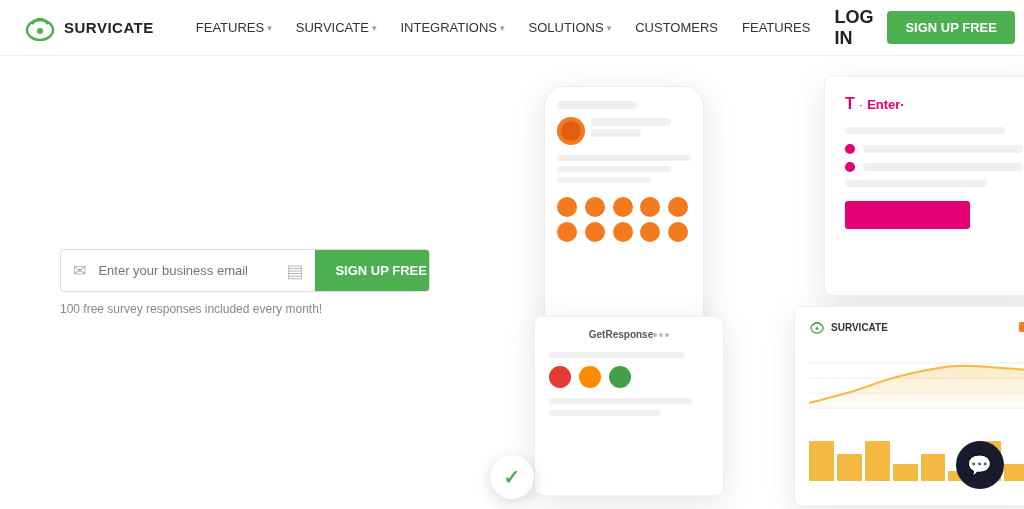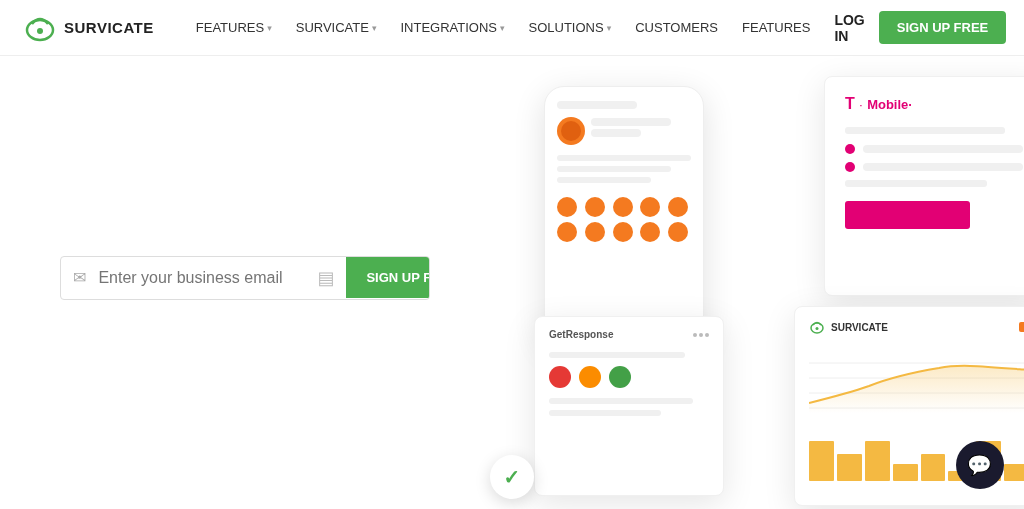--- a/index.html
+++ b/index.html
@@ -16,39 +16,39 @@
     .logo-text { font-size: 15px; font-weight: 700; color: #222; letter-spacing: 0.5px; }
     .nav-items { display: flex; align-items: flex-end; gap: 4px; flex: 1; }
     .nav-item {
       display: flex; align-items: center; gap: 3px;
       font-size: 13px; color: #333; cursor: pointer; padding: 6px 10px;
       font-weight: 500;
     }
     .nav-item .caret { font-size: 9px; color: #999; }
     .nav-item-plain { font-size: 13px; color: #333; cursor: pointer; padding: 6px 10px; font-weight: 500; }
     .nav-spacer { flex: 1; }
-    .nav-login { font-size: 14px; font-weight: 700; color: #222; cursor: pointer; padding: 6px 14px; }
+    .nav-login { font-size: 18px; font-weight: 700; color: #222; cursor: pointer; padding: 6px 14px; }
     .nav-signup {
       background: #4caf50; color: #fff; font-size: 13px; font-weight: 700;
       padding: 9px 18px; border-radius: 4px; cursor: pointer; border: none;
       white-space: nowrap;
     }
 
     
     .hero {
       display: flex; position: relative; height: 453px;
       padding: 0 60px; align-items: center; overflow: hidden;
     }
     .hero-left { max-width: 460px; z-index: 2; }
     .hero-title { font-size: 38px; font-weight: 800; color: #1a1a2e; line-height: 1.15; margin-bottom: 20px; }
     .hero-desc { font-size: 14px; color: #555; line-height: 1.6; margin-bottom: 28px; max-width: 380px; }
     .hero-desc strong { font-weight: 700; color: #333; }
     .email-form { display: flex; align-items: center; border: 1.5px solid #ddd; border-radius: 4px; overflow: hidden; width: 370px; margin-bottom: 10px; background: #fff; }
     .email-icon { padding: 0 12px; color: #aaa; font-size: 16px; }
-    .email-input { flex: 1; border: none; outline: none; font-size: 16px; color: #555; padding: 12px 0; background: transparent; }
+    .email-input { flex: 1; border: none; outline: none; font-size: 13px; color: #555; padding: 12px 0; background: transparent; }
     .email-card-icon { padding: 0 12px; color: #bbb; font-size: 18px; }
     .signup-btn { background: #4caf50; color: #fff; font-size: 13px; font-weight: 700; padding: 13px 20px; border: none; cursor: pointer; white-space: nowrap; }
     .free-note { font-size: 12px; color: #888; }
 
     
     .hero-right {
       position: absolute; right: -20px; top: 20px;
       width: 520px; height: 430px;
     }
 
@@ -91,21 +91,21 @@
 
     
     .mockup-getresponse {
       position: absolute; bottom: 10px; left: 10px;
       width: 190px; height: 180px;
       background: #fff; border-radius: 8px;
       box-shadow: 0 8px 32px rgba(0,0,0,0.10);
       overflow: hidden; padding: 12px 14px;
       border: 1px solid #f0f0f0;
     }
-    .gr-header { display: flex; align-items: center; justify-content: space-between; margin-bottom: 12px; }
+    .gr-header { display: flex; align-items: center; justify-content: center; margin-bottom: 12px; }
     .gr-logo { font-size: 10px; color: #555; font-weight: 600; }
     .gr-menu { display: flex; gap: 2px; }
     .gr-menu-dot { width: 4px; height: 4px; background: #bbb; border-radius: 50%; }
     .gr-circles { display: flex; gap: 8px; margin-top: 6px; }
     .gr-circle { width: 22px; height: 22px; border-radius: 50%; }
     .gr-circle.red { background: #e53935; }
     .gr-circle.orange { background: #fb8c00; }
     .gr-circle.green { background: #43a047; }
 
     
@@ -187,20 +187,21 @@
 </nav>
 
 <div class="hero">
   <div class="hero-left">
     <div class="email-form">
       <span class="email-icon">✉</span>
       <input class="email-input" type="email" placeholder="Enter your business email" style="">
       <span class="email-card-icon">▤</span>
       <button class="signup-btn">SIGN UP FREE</button>
     </div>
+    <p class="free-note">100 free survey responses included every month!</p>
   </div>
 
   <div class="hero-right">
 
     <div class="mockup-phone">
       <div class="phone-screen">
         <div class="phone-bar short"></div>
         <div class="phone-avatar-row">
           <div class="phone-avatar">
             <div class="phone-avatar-inner"></div>
@@ -227,21 +228,21 @@
           <div class="phone-dot"></div>
           <div class="phone-dot"></div>
         </div>
       </div>
     </div>
 
     <div class="mockup-tmobile">
       <div class="tmobile-logo">
         <span class="tmobile-t">T</span>
         <span style="color:#e20074;font-size:13px">·</span>
-        <span class="tmobile-name">Mobile·</span>
+        <span class="tmobile-name">Enter·</span>
       </div>
       <div class="tmobile-rows">
         <div style="height:7px;background:#f0f0f0;border-radius:3px;margin-bottom:10px;width:90%"></div>
         <div class="tmobile-row">
           <div class="tmobile-dot"></div>
           <div class="tmobile-bar"></div>
         </div>
         <div class="tmobile-row">
           <div class="tmobile-dot"></div>
           <div class="tmobile-bar" style="width:60%"></div>

